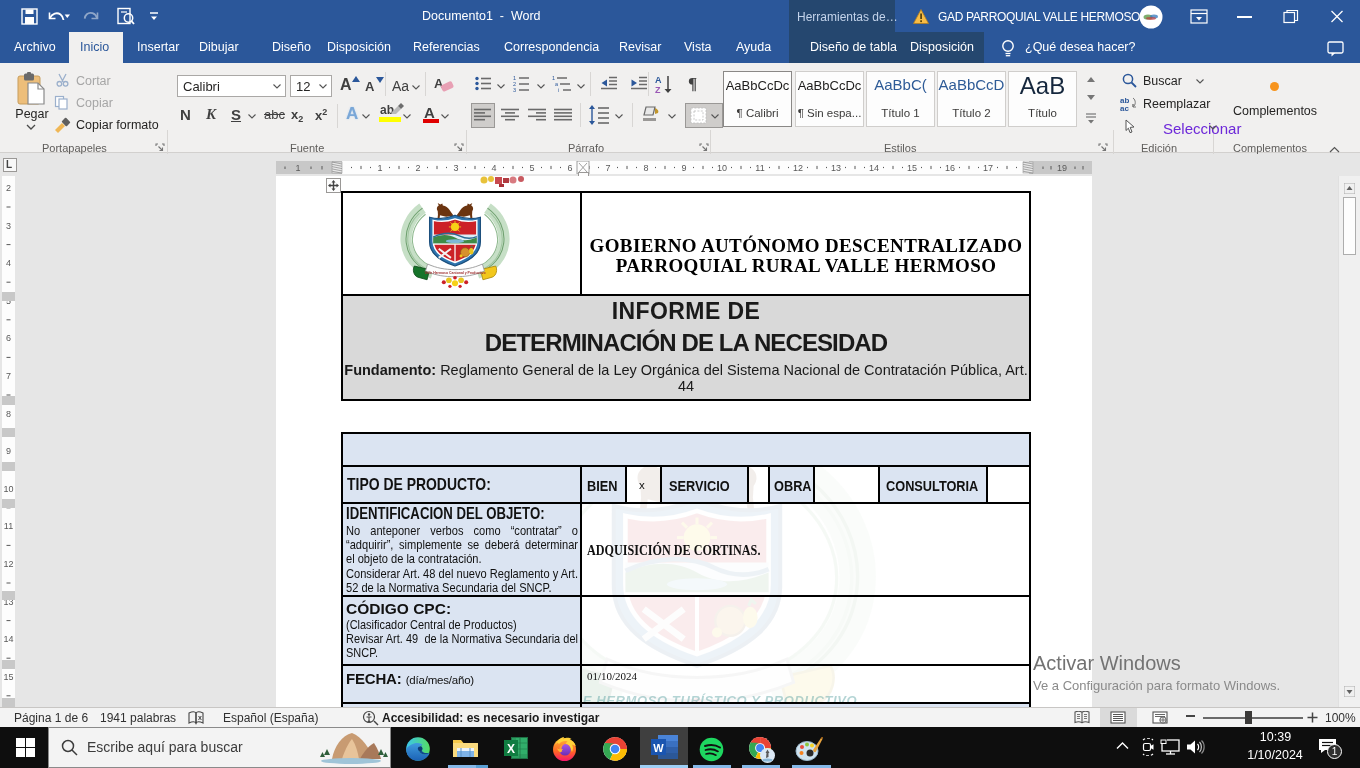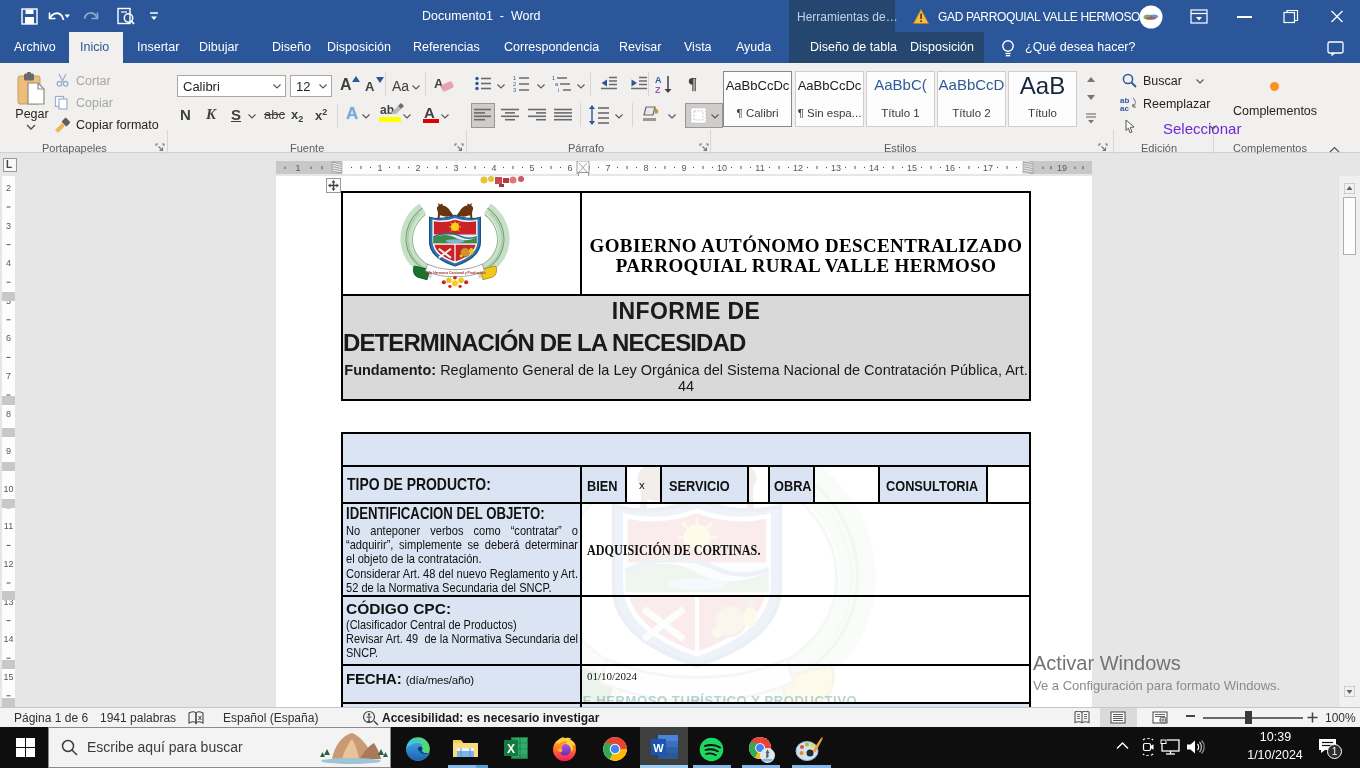--- a/index.html
+++ b/index.html
@@ -577,21 +577,21 @@
             <circle cx="60" cy="77.5" r="1.8" fill="#cc2127"></circle>
 <circle cx="55" cy="86" r="1.6" fill="#cc2127"></circle>
             <circle cx="65" cy="86" r="1.6" fill="#cc2127"></circle>
 </g>
 </g>
       </defs>
     </svg>
 <svg class="abs" style="left:497px;top:270px" width="400" height="295" viewBox="0 0 120 88.6" opacity="0.08">
       <use href="#esc"></use>
     </svg>
-<div class="abs" style="left:580px;top:517px;width:280px;text-align:center;font-size:13px;letter-spacing:0.6px;color:#4e9b9b;opacity:0.42;font-weight:bold;white-space:nowrap;">E HERMOSO TURÍSTICO Y PRODUCTIVO</div>
+<div class="abs" style="left:580px;top:517px;width:280px;text-align:center;font-size:13px;letter-spacing:0.6px;color:#4e9b9b;opacity:0.42;font-weight:bold;white-space:nowrap;font-style:italic;">E HERMOSO TURÍSTICO Y PRODUCTIVO</div>
 <svg class="abs" style="left:478px;top:0" width="50" height="11" viewBox="0 0 50 11">
 <circle cx="6" cy="4" r="3.5" fill="#e8c23a"></circle>
       <circle cx="13" cy="3" r="3" fill="#e8c23a"></circle>
 <rect x="17" y="1" width="7" height="7" fill="#c84a50"></rect>
       <rect x="25" y="2" width="6" height="5" fill="#b03a40"></rect>
 <circle cx="35" cy="4" r="3.5" fill="#d87a80"></circle>
       <circle cx="43" cy="3" r="3" fill="#c85a60"></circle>
 <rect x="21" y="8" width="5" height="3" fill="#a83038"></rect>
 </svg>
 <svg class="abs" style="left:326px;top:2px" width="15" height="15" viewBox="0 0 15 15">
@@ -627,21 +627,21 @@
 <div class="abs" style="left:580px;top:289px;width:2px;height:37px;background:#000;"></div>
 <div class="abs" style="left:625px;top:289px;width:2px;height:37px;background:#000;"></div>
 <div class="abs" style="left:660px;top:289px;width:2px;height:37px;background:#000;"></div>
 <div class="abs" style="left:747px;top:289px;width:2px;height:37px;background:#000;"></div>
 <div class="abs" style="left:768px;top:289px;width:2px;height:37px;background:#000;"></div>
 <div class="abs" style="left:813px;top:289px;width:2px;height:37px;background:#000;"></div>
 <div class="abs" style="left:878px;top:289px;width:2px;height:37px;background:#000;"></div>
 <div class="abs" style="left:986px;top:289px;width:2px;height:37px;background:#000;"></div>
 <div class="abs" style="left:581px;top:60px;width:450px;text-align:center;font-family:'Liberation Serif',serif;font-weight:bold;font-size:19px;letter-spacing:0.35px;color:#000;line-height:19.5px;">GOBIERNO AUTÓNOMO DESCENTRALIZADO<br>PARROQUIAL RURAL VALLE HERMOSO</div>
 <div class="abs" style="left:343px;top:122px;width:686px;text-align:center;font-weight:bold;font-size:23px;letter-spacing:0.4px;color:#1a1a1a;">INFORME DE</div>
-<div class="abs" style="left:343px;top:153px;width:686px;text-align:left;font-weight:bold;font-size:24px;letter-spacing:-0.9px;color:#1a1a1a;">DETERMINACIÓN DE LA NECESIDAD</div>
+<div class="abs" style="left:343px;top:153px;width:686px;text-align:center;font-weight:bold;font-size:24px;letter-spacing:-0.9px;color:#1a1a1a;">DETERMINACIÓN DE LA NECESIDAD</div>
 <div class="abs" style="left:343px;top:186px;width:686px;text-align:center;font-size:14.5px;color:#1a1a1a;"><b>Fundamento:</b> Reglamento General de la Ley Orgánica del Sistema Nacional de Contratación Pública, Art.<br>44</div>
 <div class="abs" style="left:347px;top:299px;font-weight:bold;font-size:17px;color:#111;transform:scaleX(0.82);transform-origin:left top;white-space:nowrap;">TIPO DE PRODUCTO:</div>
 <div class="abs" style="left:587px;top:301px;font-weight:bold;font-size:15px;color:#111;transform:scaleX(0.85);transform-origin:left top;white-space:nowrap;">BIEN</div>
 <div class="abs" style="left:639px;top:303px;font-size:11.5px;color:#111;">x</div>
 <div class="abs" style="left:669px;top:301px;font-weight:bold;font-size:15px;color:#111;transform:scaleX(0.85);transform-origin:left top;white-space:nowrap;">SERVICIO</div>
 <div class="abs" style="left:774px;top:301px;font-weight:bold;font-size:15px;color:#111;transform:scaleX(0.85);transform-origin:left top;white-space:nowrap;">OBRA</div>
 <div class="abs" style="left:886px;top:301px;font-weight:bold;font-size:15px;color:#111;transform:scaleX(0.85);transform-origin:left top;white-space:nowrap;">CONSULTORIA</div>
 <div class="abs" style="left:346px;top:329px;font-weight:bold;font-size:16px;color:#111;transform:scaleX(0.823);transform-origin:left top;white-space:nowrap;">IDENTIFICACION DEL OBJETO:</div>
 <div class="abs" style="left:346px;top:348px;width:276px;font-size:13.2px;line-height:14.2px;color:#111;text-align:justify;transform:scaleX(0.8406);transform-origin:left top;">No anteponer verbos como “contratar” o “adquirir”, simplemente se deberá determinar el objeto de la contratación.<br>Considerar Art. 48 del nuevo Reglamento y Art. 52 de la Normativa Secundaria del SNCP.</div>
 <div class="abs" style="left:587px;top:366px;font-family:'Liberation Serif',serif;font-weight:bold;font-size:15px;color:#111;transform:scaleX(0.81);transform-origin:left top;white-space:nowrap;">ADQUISICIÓN DE CORTINAS.</div>

